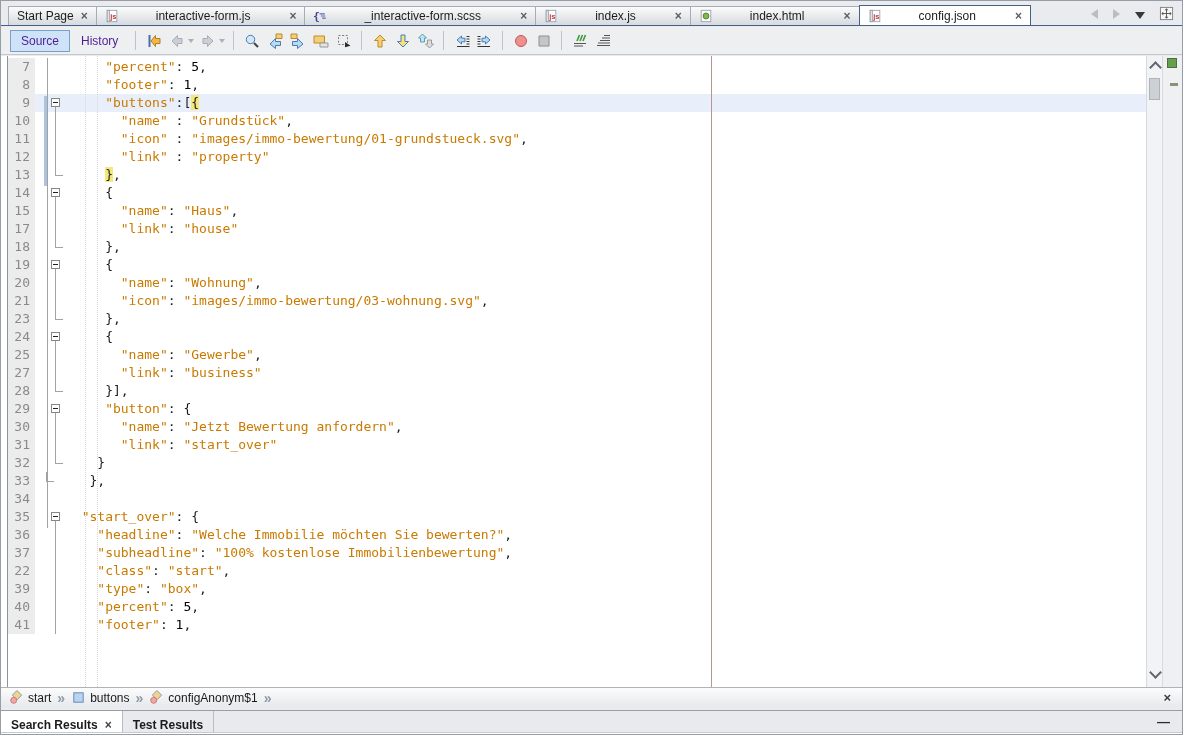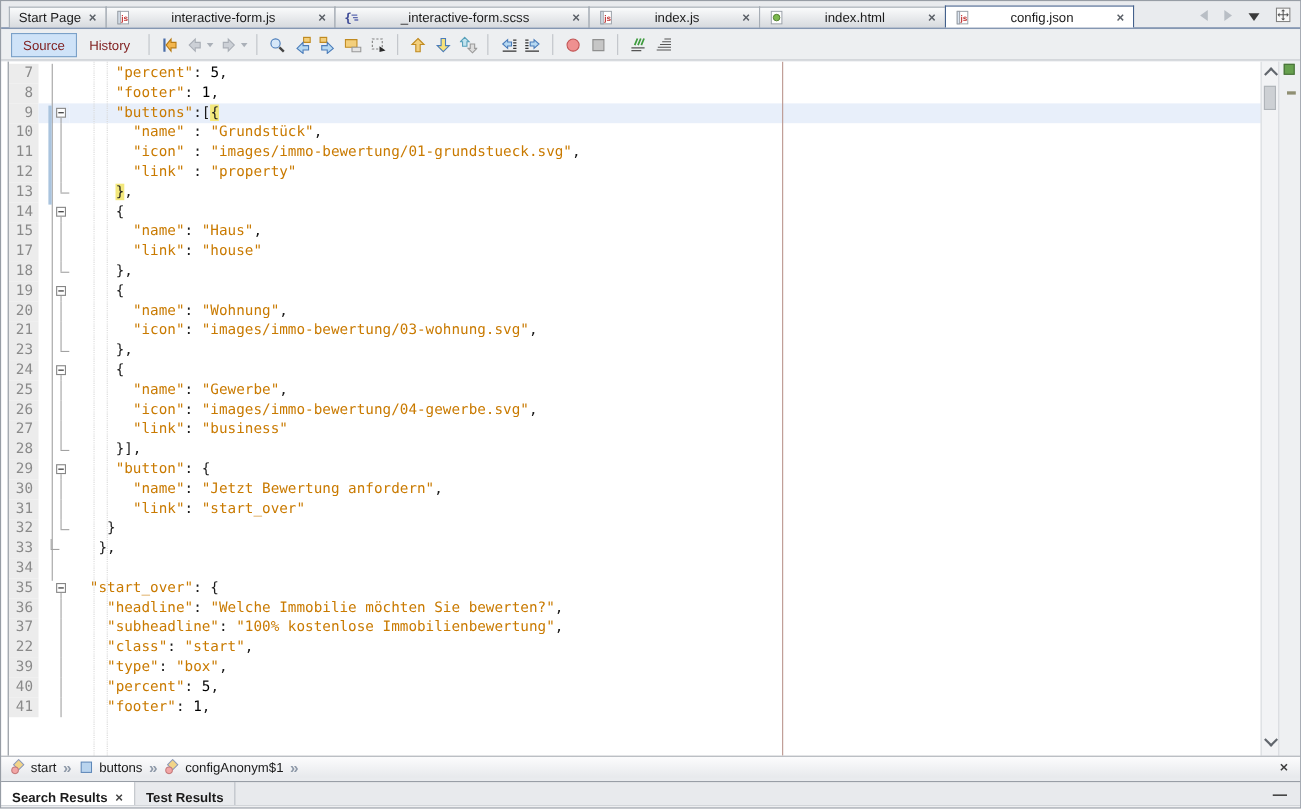--- a/index.html
+++ b/index.html
@@ -23,21 +23,21 @@
   .tab .x{color:#5a5f66;font-size:12px;font-weight:bold;margin-left:2px;line-height:1;}
   .tcontrols{position:absolute;right:12px;top:9px;display:flex;gap:15px;align-items:center;}
   .tri-l{width:0;height:0;border-top:5px solid transparent;border-bottom:5px solid transparent;border-right:7px solid #b9bec5;}
   .tri-r{width:0;height:0;border-top:5px solid transparent;border-bottom:5px solid transparent;border-left:7px solid #b9bec5;}
   .tri-d{width:0;height:0;border-left:5px solid transparent;border-right:5px solid transparent;border-top:7px solid #3a3a3a;margin-top:2px;}
   .maxi{width:11px;height:9px;border:1px solid #3a3a3a;border-top-width:3px;box-sizing:border-box;}
 
   
   .toolbar{position:absolute;left:1px;top:27px;right:1px;height:28px;background:#edeff1;
            border-bottom:1px solid #c3c7cc;display:flex;align-items:center;padding-left:9px;box-sizing:border-box;}
-  .btn-src{font-size:12px;color:#7f1d1d;padding:3px 10px;border:1px solid transparent;background:transparent;cursor:default;}
+  .btn-src{font-size:12px;color:#4c1d95;padding:3px 10px;border:1px solid transparent;background:transparent;cursor:default;}
   .btn-src.on{background:#cfe3f8;border-color:#7ba1c8;}
   .tsep{width:1px;height:19px;background:#bfc3c8;margin:0 6px;}
   .tbtn{width:23px;height:21px;display:flex;align-items:center;justify-content:center;}
   .tbtn svg{width:16px;height:16px;display:block;}
   .tbtn svg path,.tbtn svg rect,.tbtn svg circle{vector-effect:non-scaling-stroke;}
   .dd{width:0;height:0;border-left:3px solid transparent;border-right:3px solid transparent;border-top:4px solid #aab0b8;margin:0 2px 0 0;}
   .tb-right{position:absolute;right:9px;top:6px;width:15px;height:15px;}
   .tb-right svg{width:15px;height:15px;display:block;}
 
   
@@ -408,27 +408,20 @@
         <pre class="txt"><span class="sp">     </span><span class="pun">{</span></pre>
       </div>
       <div class="line">
         <span class="gut">25</span>
         <span class="fold">
           <i class="fv full"></i>
         </span>
         <pre class="txt"><span class="sp">       </span><span class="str">"name"</span><span class="pun">: </span><span class="str">"Gewerbe"</span><span class="pun">,</span></pre>
       </div>
       <div class="line">
-        <span class="gut">26</span>
-        <span class="fold">
-          <i class="fv full"></i>
-        </span>
-        <pre class="txt"><span class="sp">       </span><span class="str">"icon"</span><span class="pun">: </span><span class="str">"images/immo-bewertung/04-gewerbe.svg"</span><span class="pun">,</span></pre>
-      </div>
-      <div class="line">
         <span class="gut">27</span>
         <span class="fold">
           <i class="fv full"></i>
         </span>
         <pre class="txt"><span class="sp">       </span><span class="str">"link"</span><span class="pun">: </span><span class="str">"business"</span></pre>
       </div>
       <div class="line">
         <span class="gut">28</span>
         <span class="fold">
           <i class="fv ht"></i>

